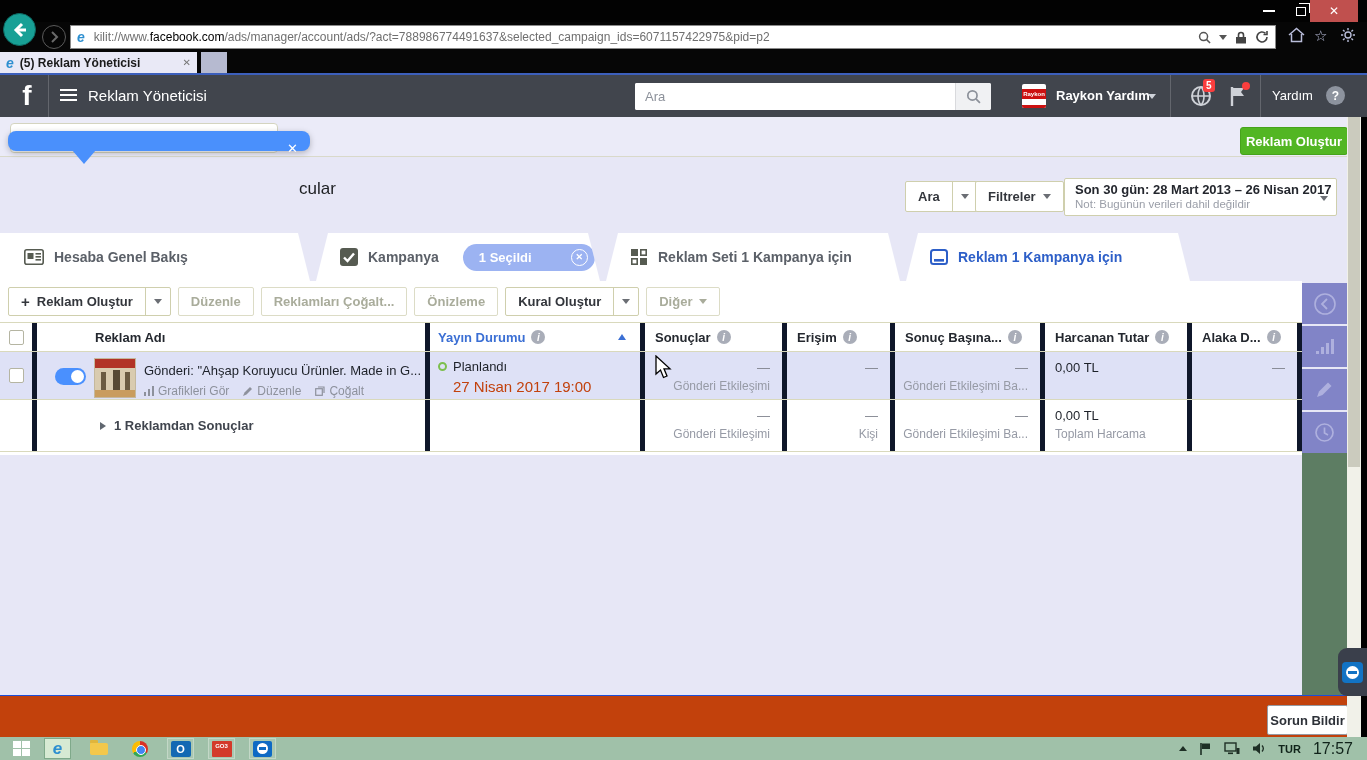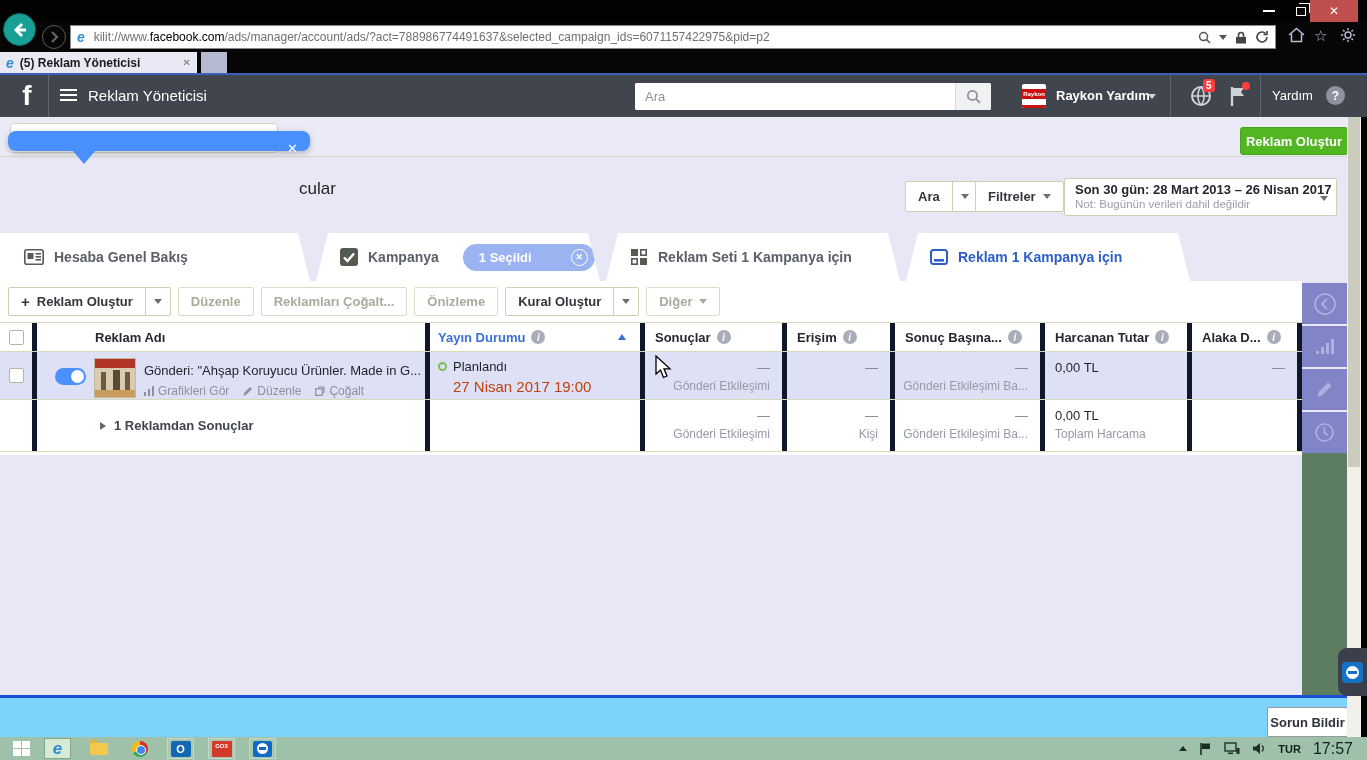--- a/index.html
+++ b/index.html
@@ -145,21 +145,21 @@
 
   
   .rail { position:absolute; left:1302px; top:166px; width:45px; }
   .rail-btn { width:45px; height:41px; background:#8184c7; margin-bottom:2px; display:flex; align-items:center; justify-content:center; }
   .green-panel { position:absolute; left:1302px; top:336px; width:45px; height:242px; background:#5d7d63; }
   .tv-tab { position:absolute; left:1338px; top:531px; width:29px; height:48px; background:#3a3f4b; border-radius:9px 0 0 9px; z-index:30; display:flex; align-items:center; }
   .tv-ico { margin-left:4px; width:21px; height:21px; background:#1273c4; border-radius:4px; display:flex; align-items:center; justify-content:center; }
   .tv-ico i { width:13px; height:13px; background:#fff; border-radius:50%; position:relative; }
   .tv-ico i::after { content:""; position:absolute; left:2px; top:5px; width:9px; height:3px; background:#1273c4; }
 
-  .bottom-strip { position:absolute; left:0; top:578px; width:1347px; height:42px; background:#7dd3fc; border-top:3px solid #1d4ed8; }
+  .bottom-strip { position:absolute; left:0; top:578px; width:1347px; height:42px; background:#c2410c; border-top:1px solid #1d4ed8; }
   .btn-report { position:absolute; left:1267px; top:9px; width:81px; height:30px; background:#fff; border:1px solid #9599a2; border-radius:2px; font-size:13px; font-weight:bold; color:#2d3138; display:flex; align-items:center; justify-content:center; }
 
   .scrollbar { position:absolute; left:1347px; top:0; width:14px; height:620px; background:#f1f1e9; }
   .scroll-thumb { position:absolute; left:1px; top:0; width:12px; height:350px; background:#cbcbbe; }
   .win-edge { position:absolute; left:1361px; top:0; width:6px; height:620px; background:#000; }
 
   
   .cursor { position:absolute; left:655px; top:238px; z-index:40; }
 
   

